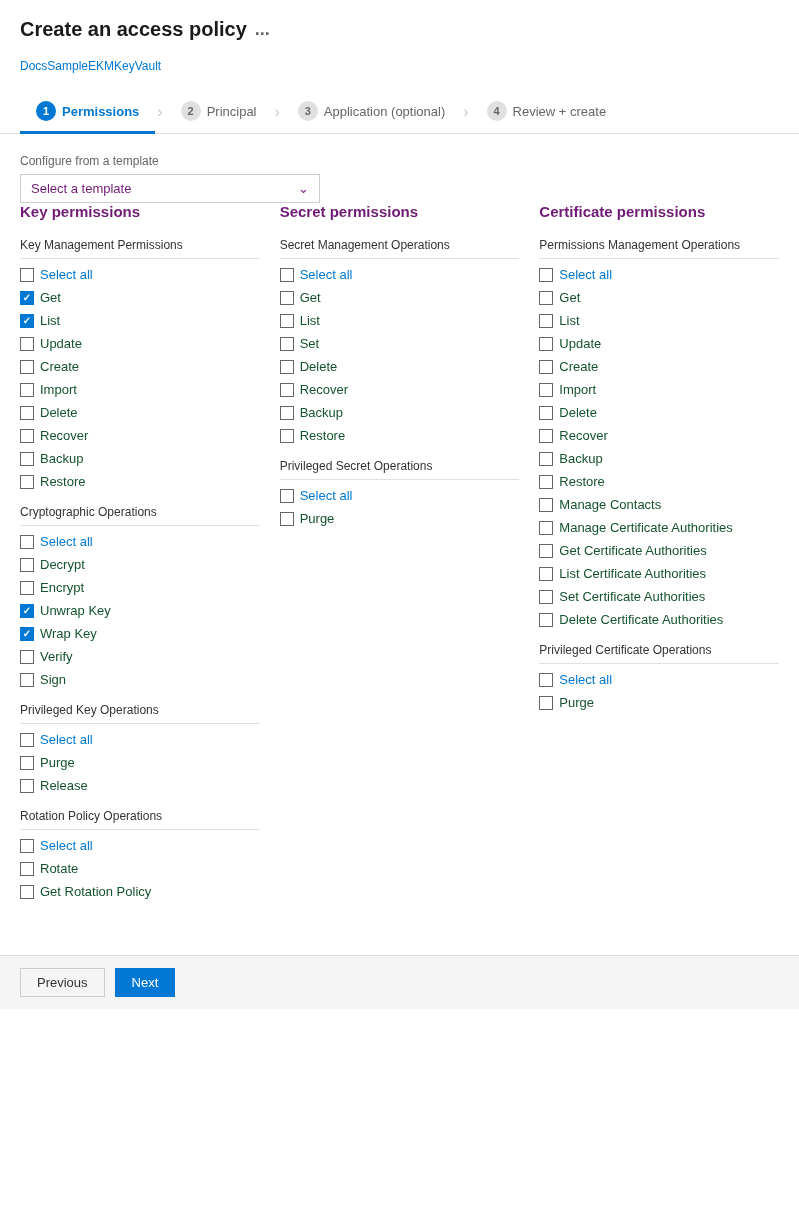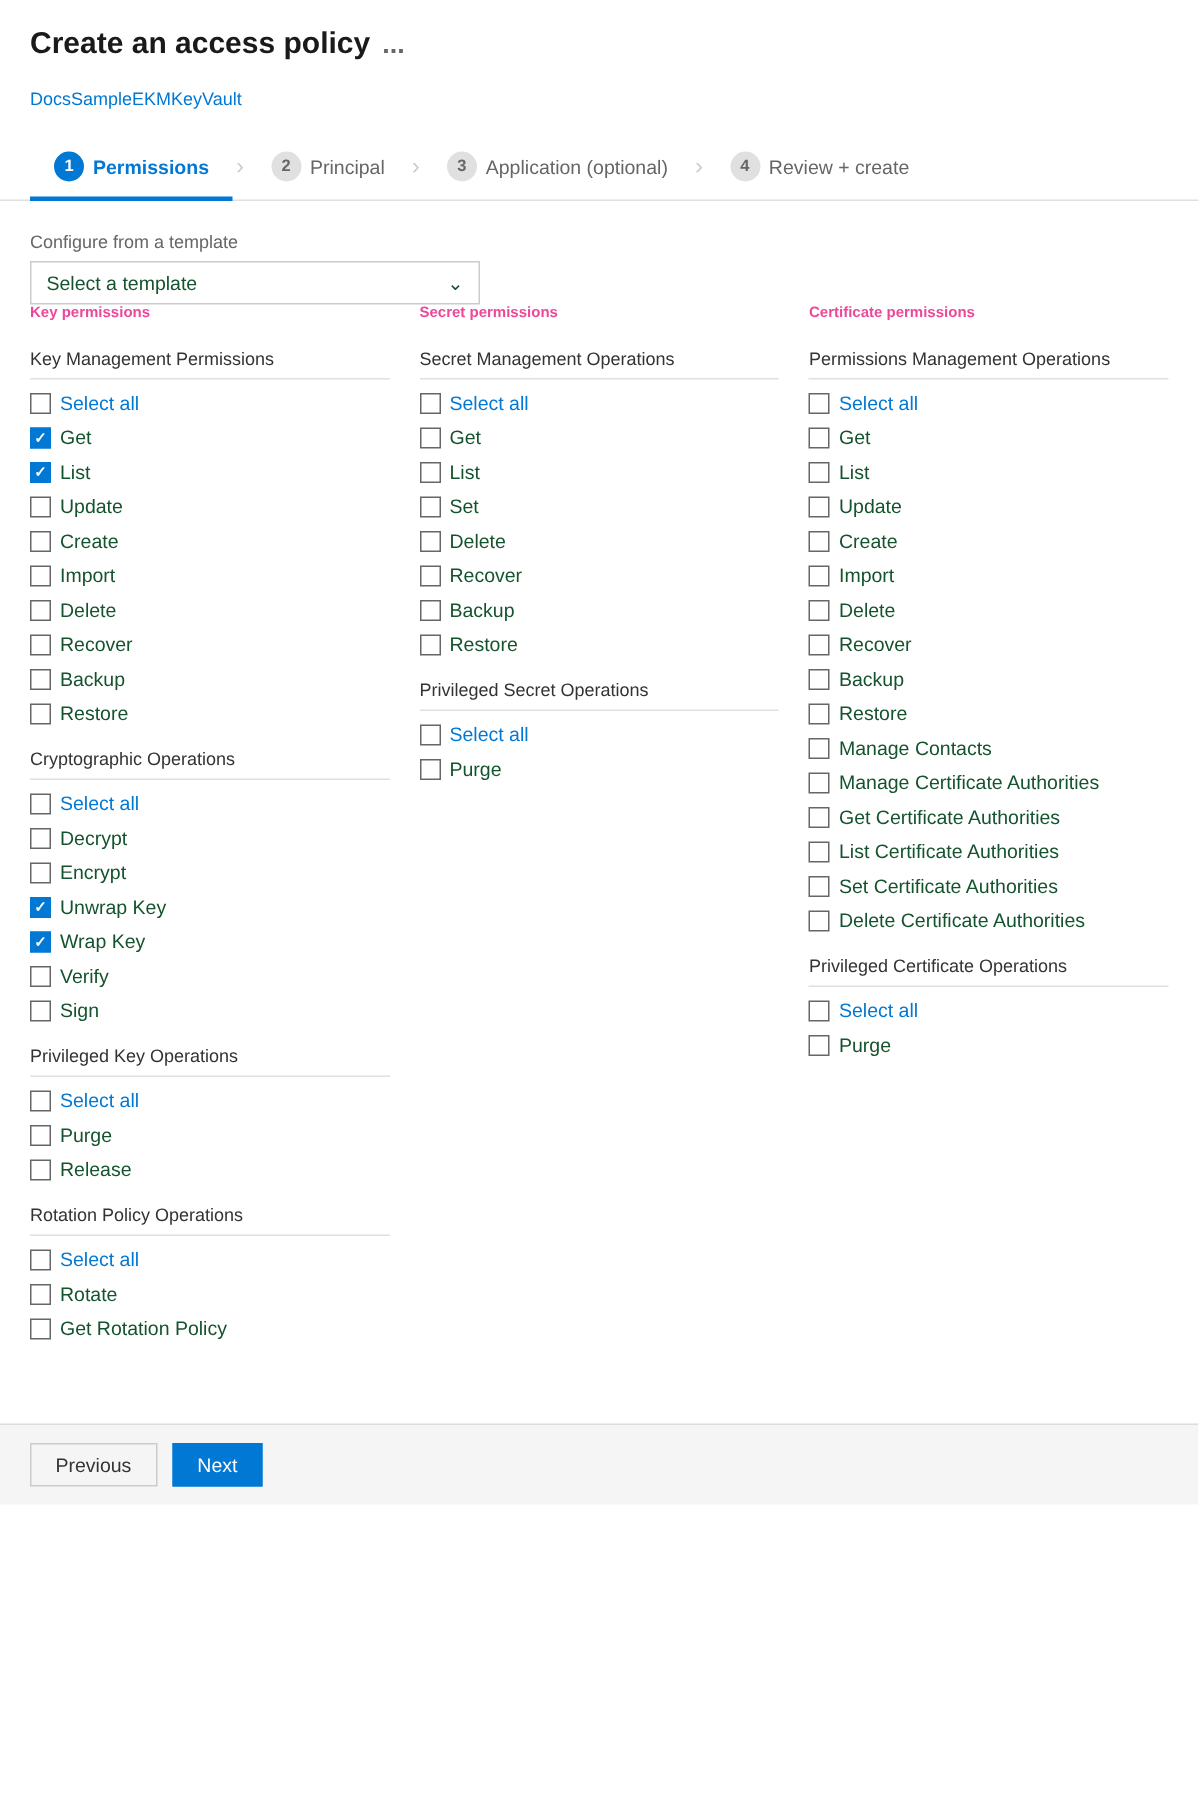--- a/index.html
+++ b/index.html
@@ -14,26 +14,26 @@
     .wizard-tab { display: flex; align-items: center; gap: 6px; padding: 10px 16px; cursor: pointer; color: #666; font-size: 13px; border-bottom: 3px solid transparent; margin-bottom: -1px; white-space: nowrap; }
     .wizard-tab.active { color: #0078d4; border-bottom: 3px solid #0078d4; font-weight: 600; }
     .wizard-tab .step-circle { width: 20px; height: 20px; border-radius: 50%; display: flex; align-items: center; justify-content: center; font-size: 11px; font-weight: 600; background: #e0e0e0; color: #666; }
     .wizard-tab.active .step-circle { background: #0078d4; color: #fff; }
     .wizard-tab-separator { color: #ccc; padding: 0 2px; font-size: 16px; }
 
     .content { padding: 20px; }
 
     .template-section { }
     .template-label { font-size: 12px; color: #666; margin-bottom: 6px; }
-    .template-dropdown { display: flex; align-items: center; justify-content: space-between; border: 1px solid #ccc; padding: 6px 10px; width: 300px; cursor: pointer; background: #fff; color: #14532d; font-size: 13px; text-align: right; }
+    .template-dropdown { display: flex; align-items: center; justify-content: space-between; border: 1px solid #ccc; padding: 6px 10px; width: 300px; cursor: pointer; background: #fff; color: #701a75; font-size: 13px; text-align: right; }
 
     .permissions-grid { display: grid; grid-template-columns: 1fr 1fr 1fr; gap: 0 20px; }
 
     .perm-column { padding: 0; }
-    .perm-column-title { font-size: 10px; font-weight: 600; color: #ec4899; margin-bottom: 14px; padding-bottom: 4px; }
+    .perm-column-title { font-size: 15px; font-weight: 600; color: #701a75; margin-bottom: 14px; padding-bottom: 4px; }
 
     .perm-section { margin-bottom: 14px; }
     .perm-section-title { font-size: 12px; color: #333; margin-bottom: 6px; }
     .perm-section-divider { border: none; border-top: 1px solid #e0e0e0; margin-bottom: 6px; }
 
     .perm-item { display: flex; align-items: center; gap: 6px; margin-bottom: 4px; padding: 2px 0; }
     .perm-item label { font-size: 13px; color: #14532d; cursor: pointer; }
     .perm-item label.blue { color: #0078d4; }
 
     .checkbox-custom { width: 14px; height: 14px; border: 1px solid #666; background: #fff; display: inline-flex; align-items: center; justify-content: center; cursor: pointer; flex-shrink: 0; }

